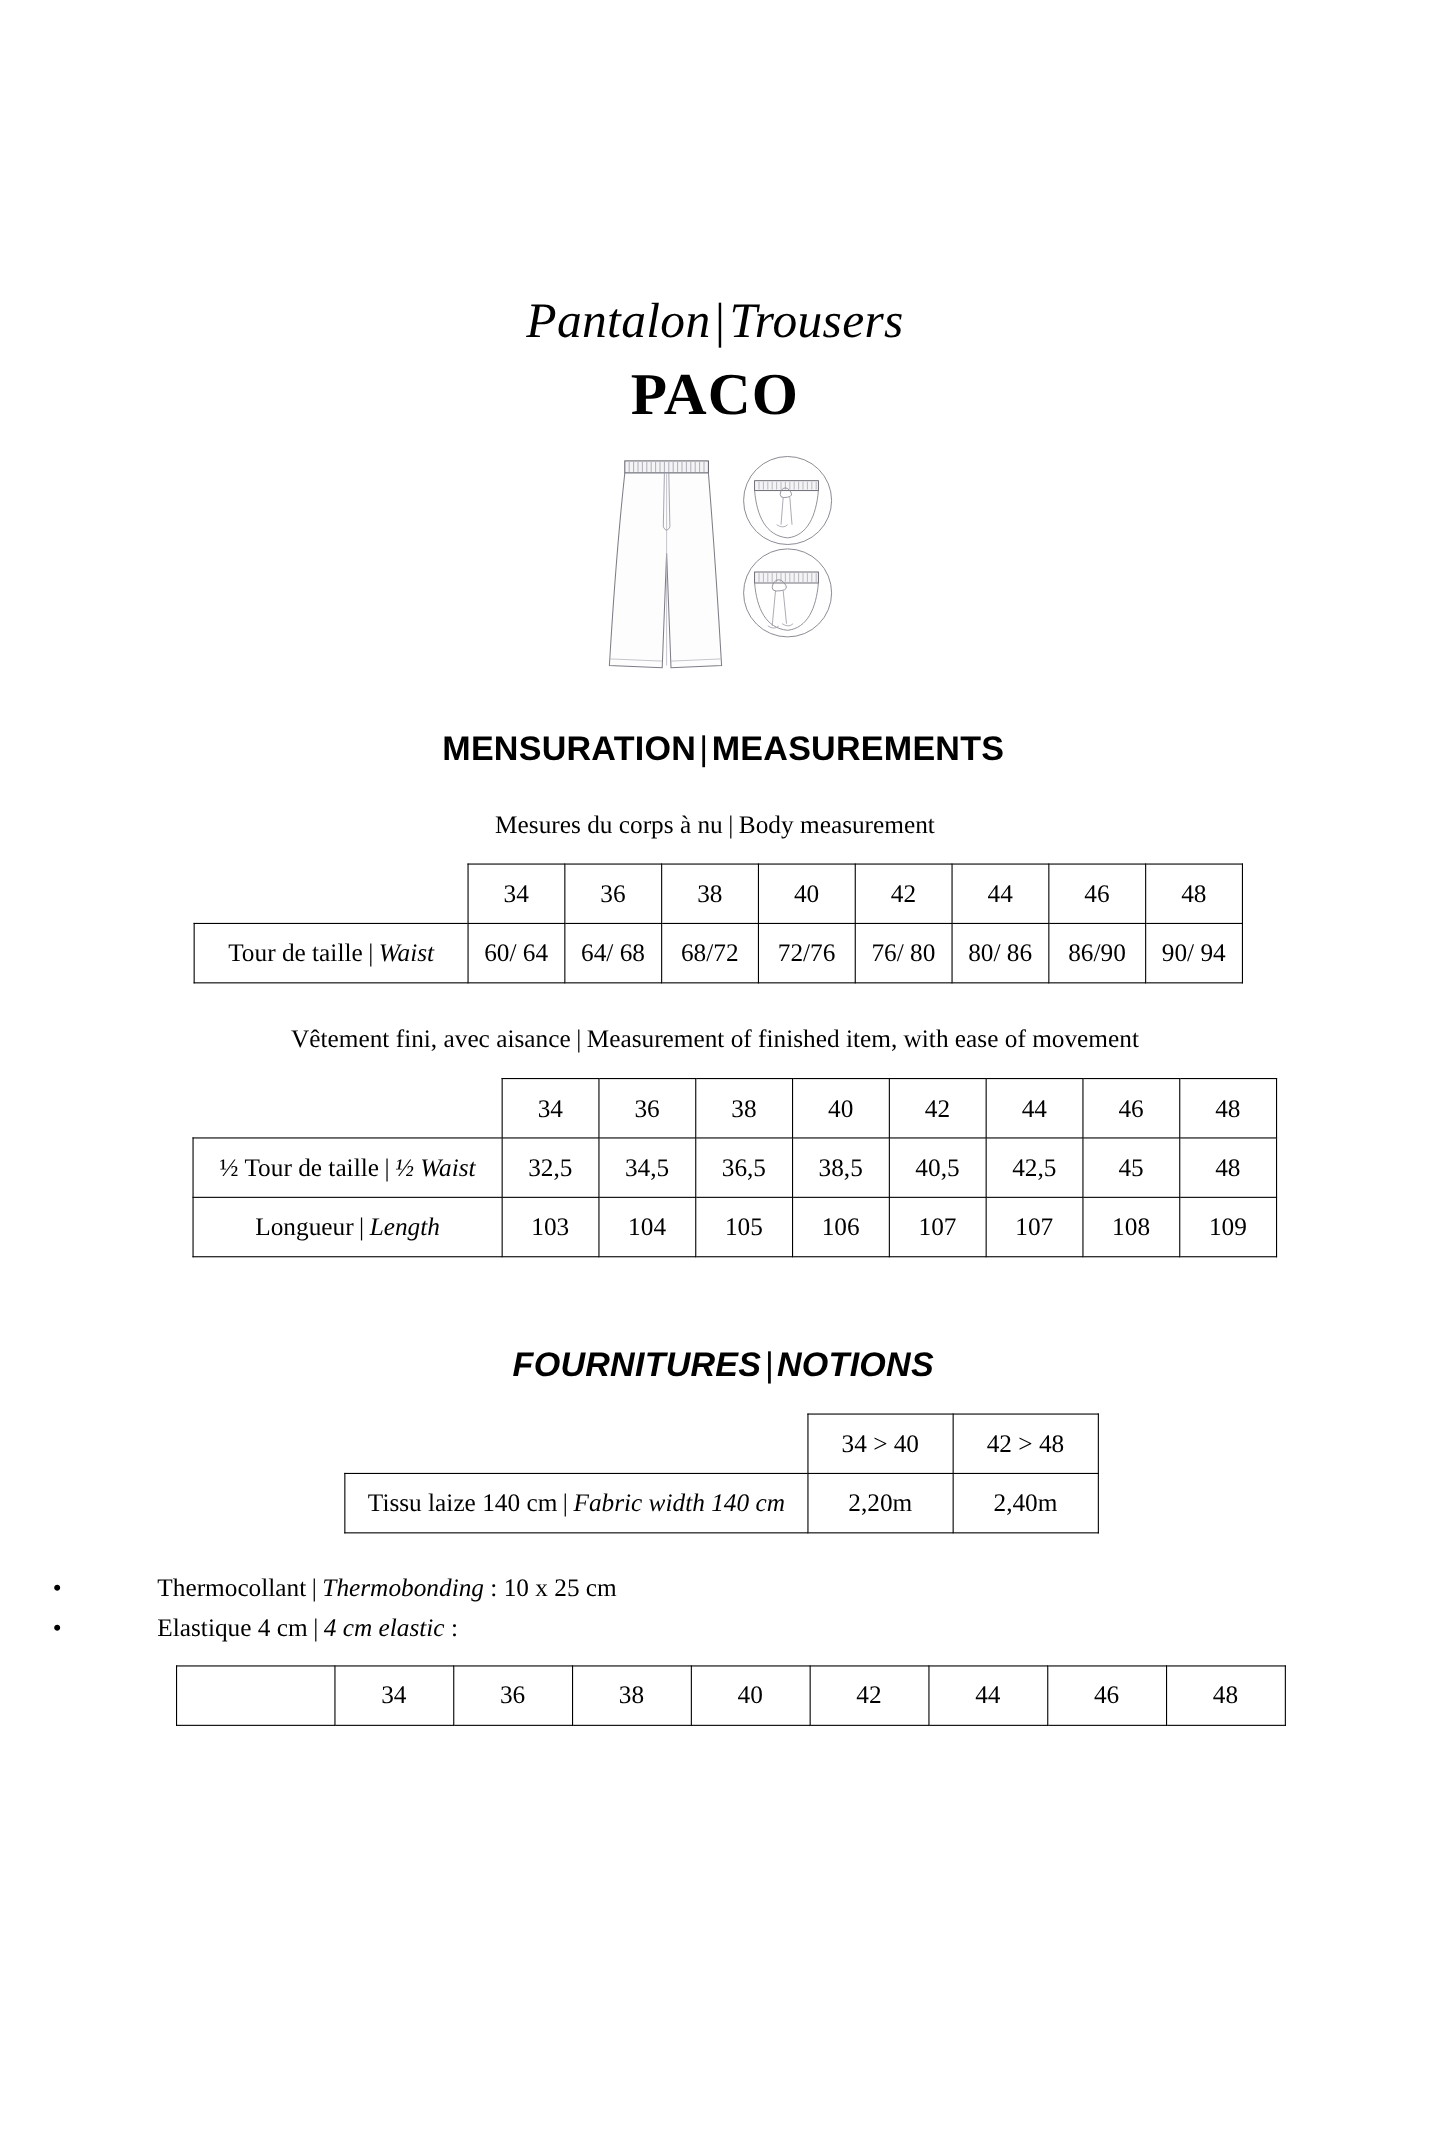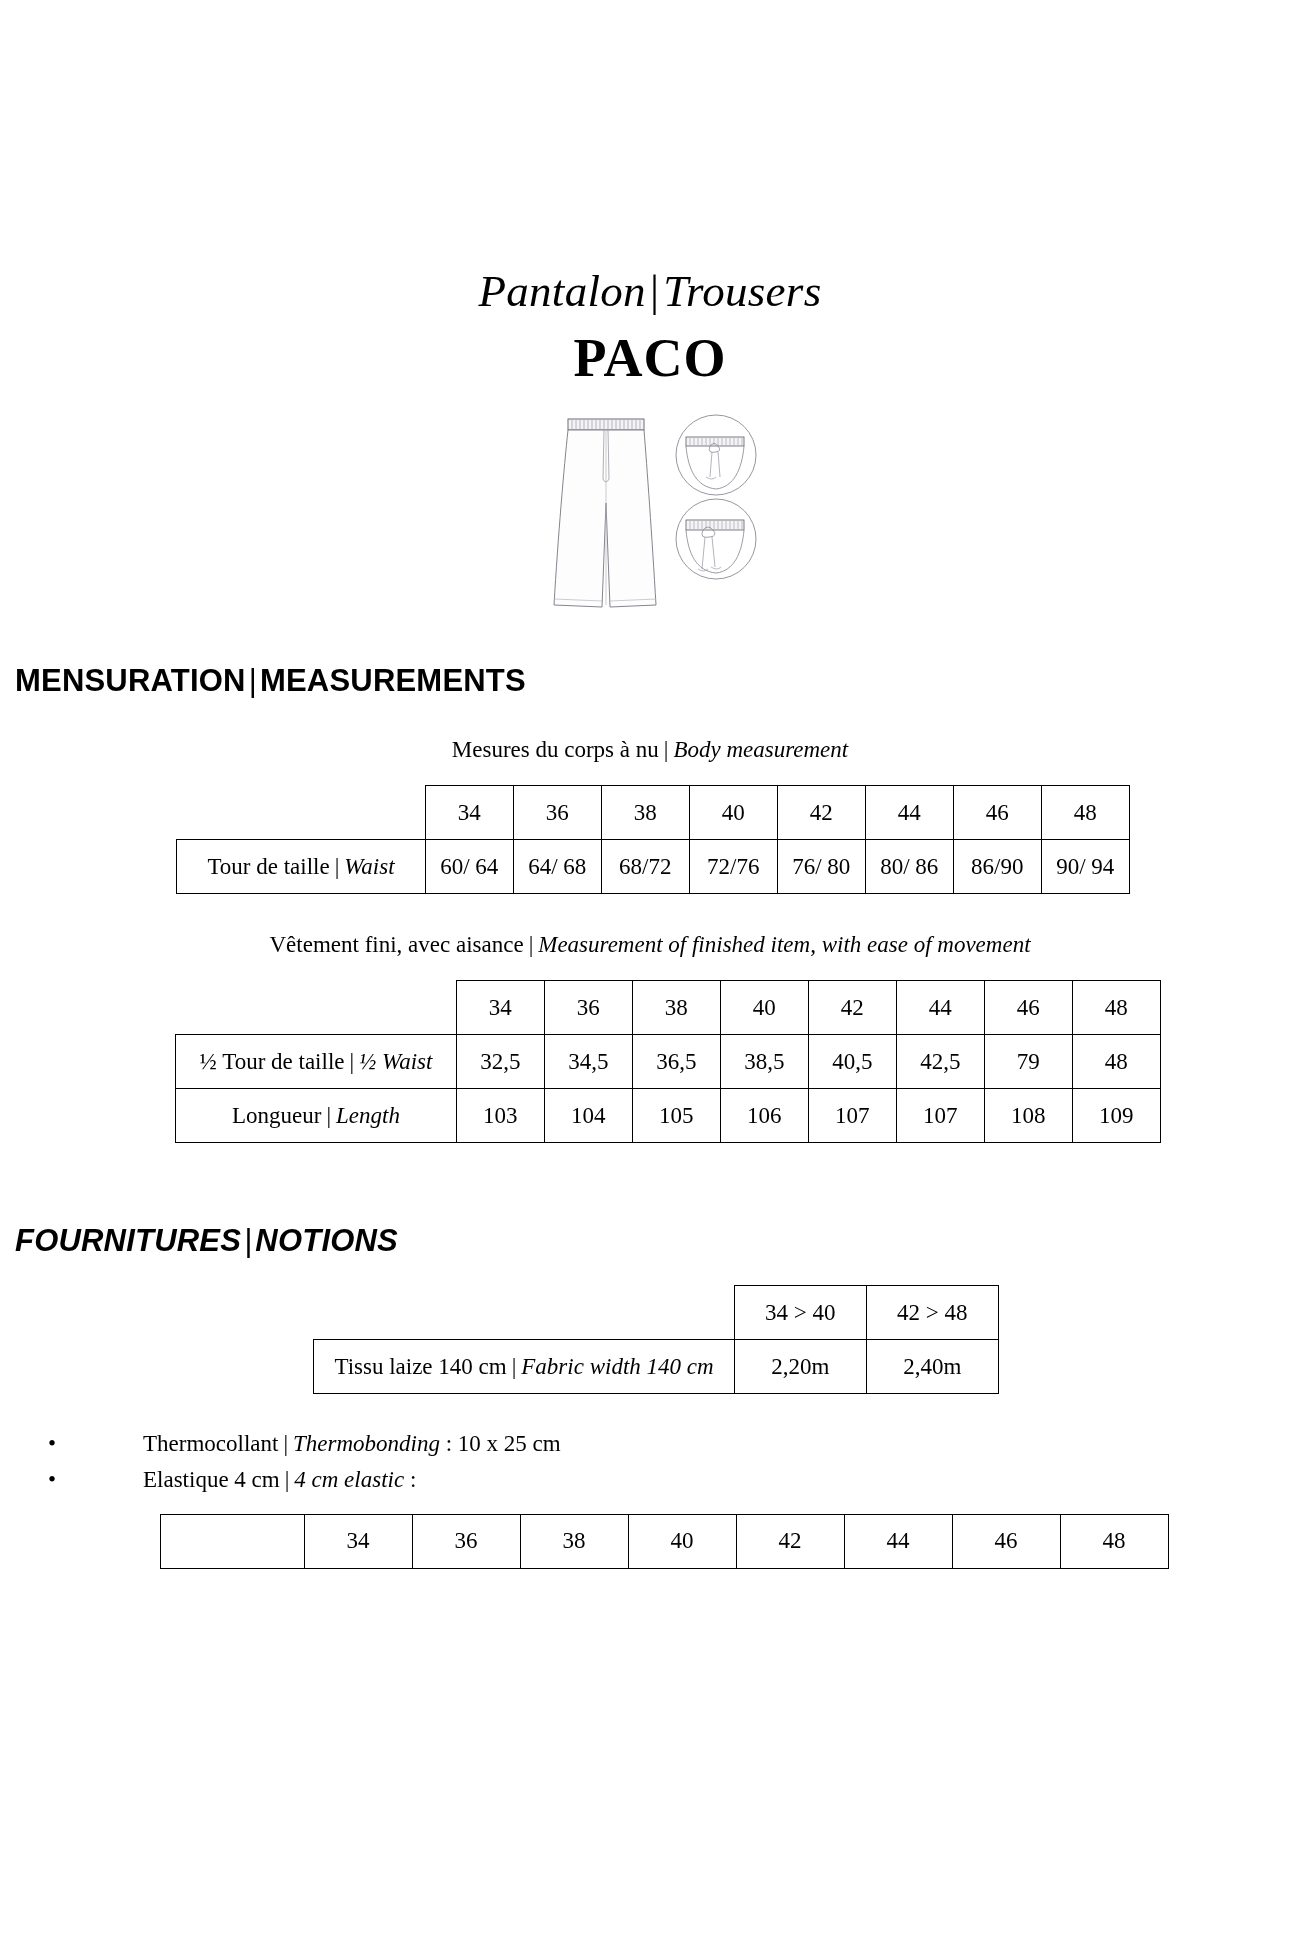--- a/index.html
+++ b/index.html
@@ -51,42 +51,42 @@
   
   .tech-drawing {
     width: 100%;
     display: flex;
     justify-content: center;
     margin-top: 22px;
   }
 
   
   .section-heading {
-    text-align: left;
+    text-align: center;
     font-family: "Liberation Sans", sans-serif;
     font-weight: bold;
     font-size: 31px;
     letter-spacing: 0.2px;
     padding-left: 15px;
   }
   .section-heading .bar {
     font-weight: 400;
     padding: 0 3px;
   }
   #mensuration-heading { margin-top: 46px; }
   #fournitures-heading { margin-top: 80px; font-style: italic; }
 
   
   .sub-caption {
     text-align: center;
     font-size: 23px;
     margin-top: 38px;
     font-family: "Liberation Serif", serif;
   }
-  .sub-caption .en { font-style: italic; }
+  .sub-caption .en { }
 
   
   table {
     border-collapse: collapse;
     font-family: "Liberation Serif", serif;
     font-size: 23px;
   }
   table td, table th {
     border: 1px solid #000;
     text-align: center;
@@ -307,21 +307,21 @@
         <tr>
           <td class="label-cell">
             <span>½ Tour de taille</span><span class="sep">|</span><span class="en-i">½ Waist</span>
           </td>
           <td>32,5</td>
           <td>34,5</td>
           <td>36,5</td>
           <td>38,5</td>
           <td>40,5</td>
           <td>42,5</td>
-          <td>79</td>
+          <td>45</td>
           <td>48</td>
         </tr>
         <tr>
           <td class="label-cell">
             <span>Longueur</span><span class="sep">|</span><span class="en-i">Length</span>
           </td>
           <td>103</td>
           <td>104</td>
           <td>105</td>
           <td>106</td>

